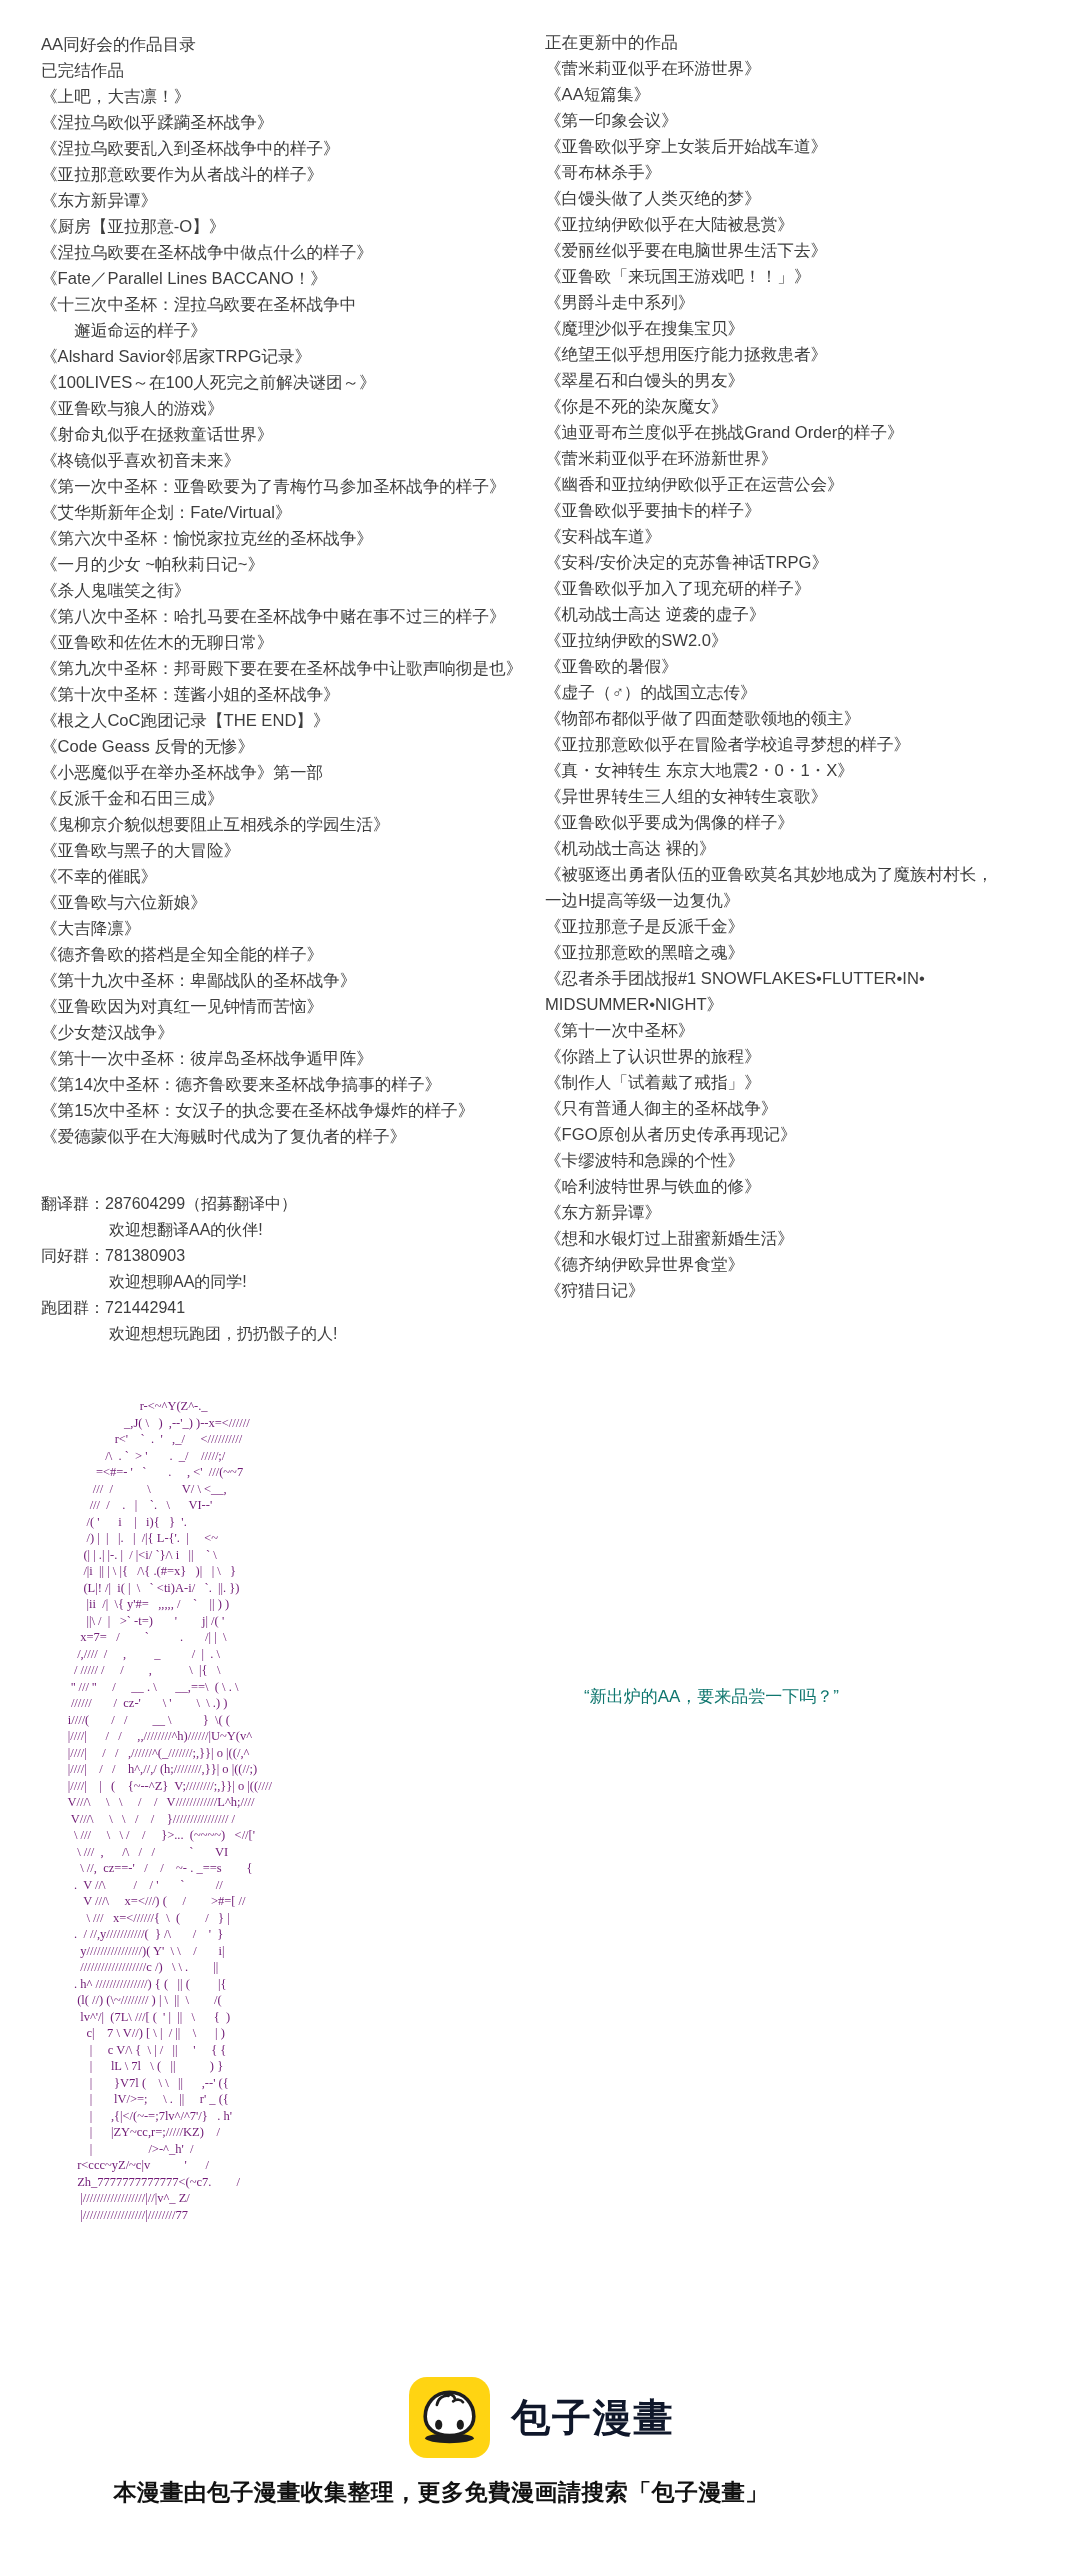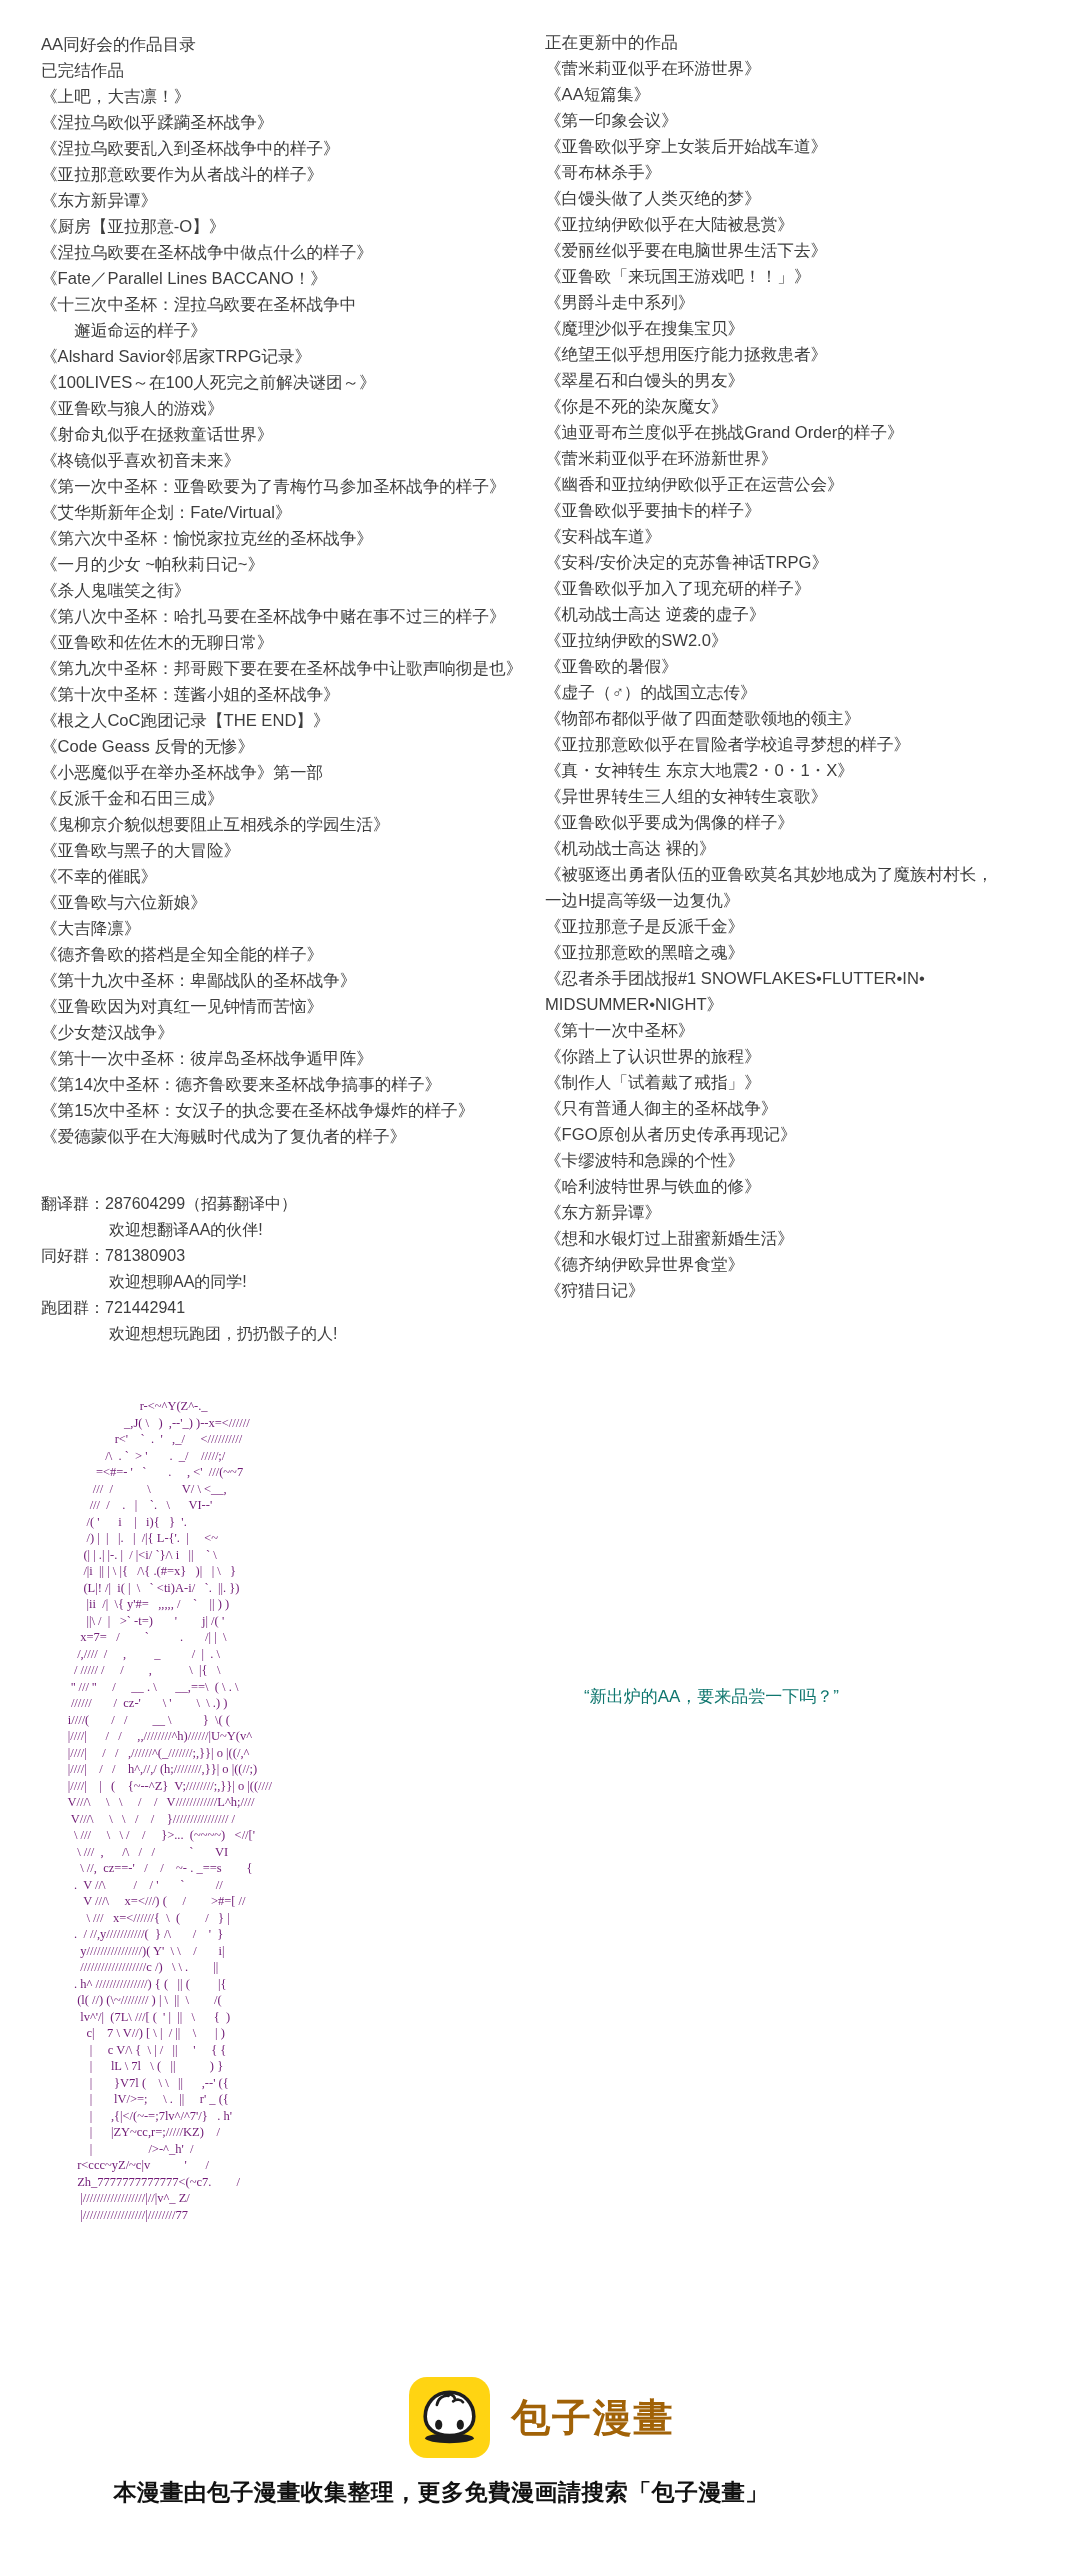--- a/index.html
+++ b/index.html
@@ -26,21 +26,21 @@
     position:absolute;left:49px;top:1398px;margin:0;
     font-family:Liberation Serif, serif;
     font-size:12.5px;line-height:16.5px;color:#701a75;
   }
   .footer-logo{
     position:absolute;left:0;top:2377px;width:1083px;
     display:flex;align-items:center;justify-content:center;gap:21.5px;
   }
   .logo-icon{width:81px;height:81px;display:inline-block;flex:0 0 auto;}
   .logo-text{
-    font-size:39px;font-weight:bold;color:#a16207;letter-spacing:1.8px;
+    font-size:39px;font-weight:bold;color:#0f172a;letter-spacing:1.8px;
     font-family:"Liberation Sans","DejaVu Sans",sans-serif;
   }
   .footer-note{
     position:absolute;left:0;top:2477px;width:882px;text-align:center;
     font-size:23px;font-weight:bold;color:#111111;letter-spacing:0.4px;
   }
 </style>
 </head>
 <body>
 

